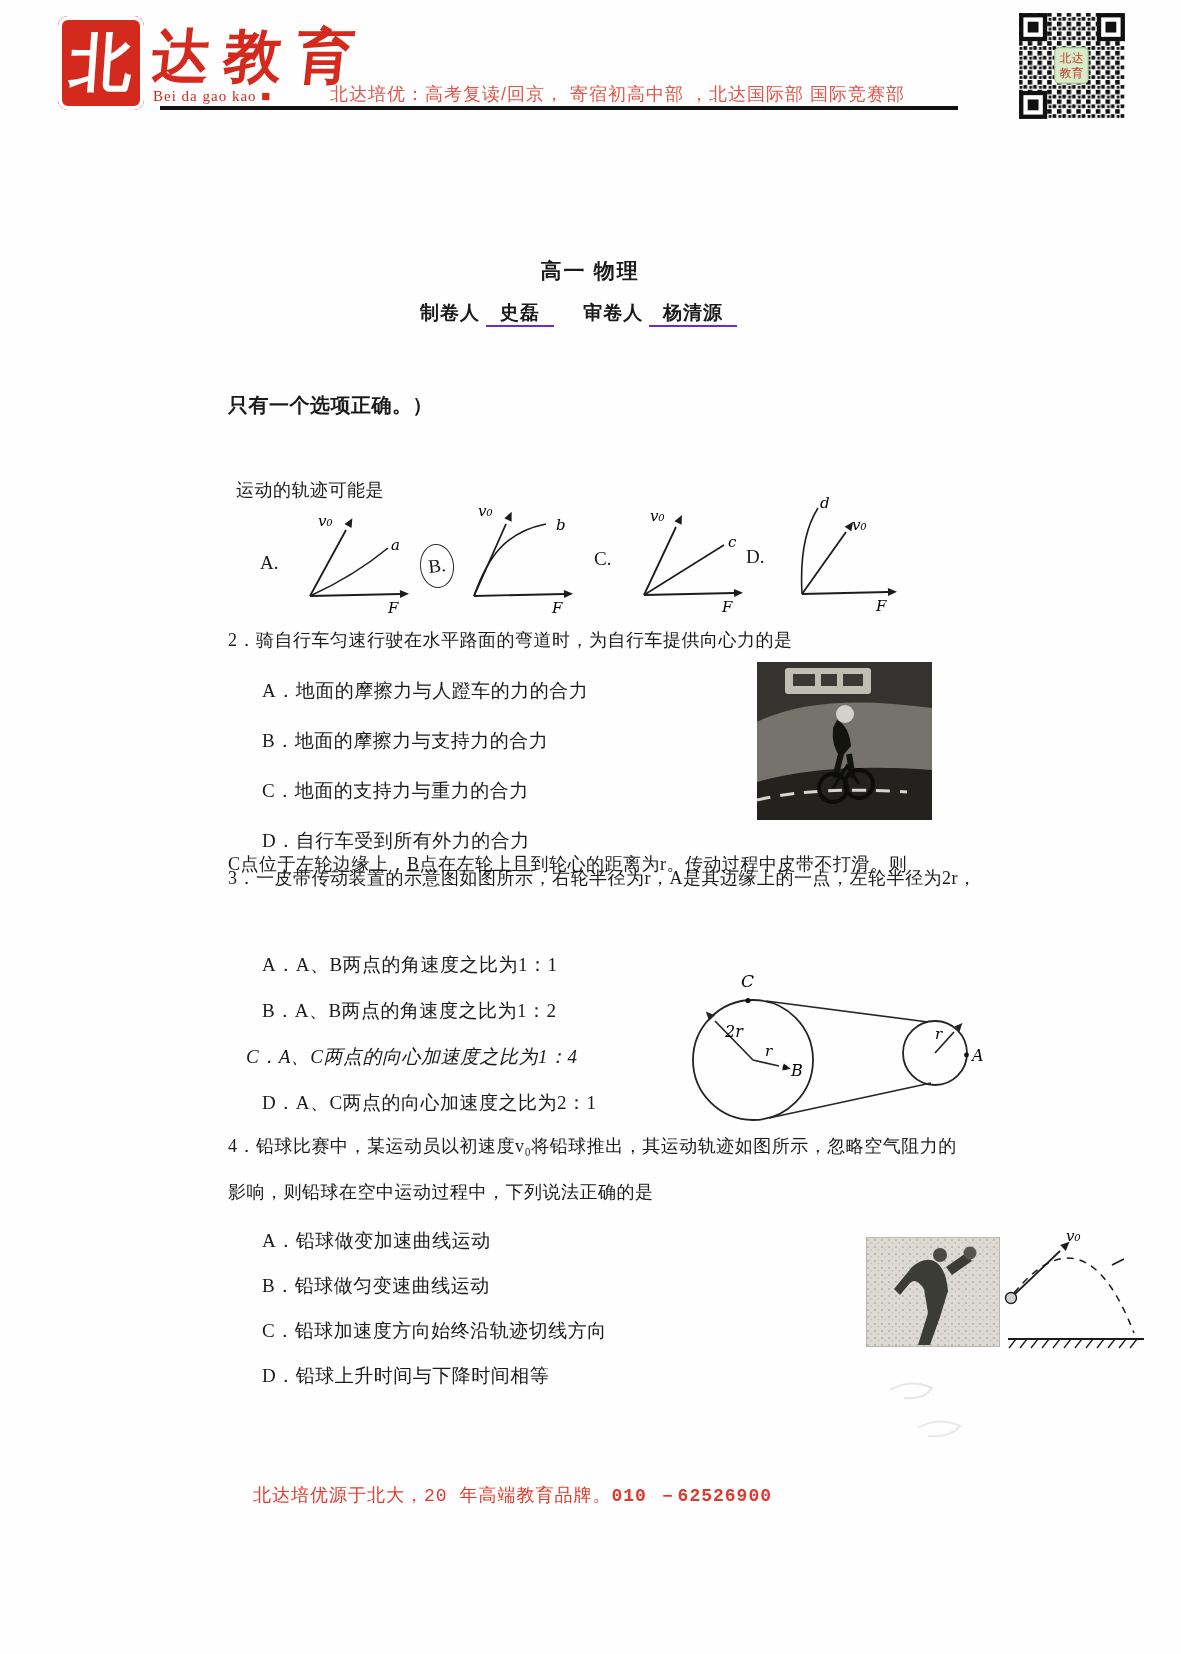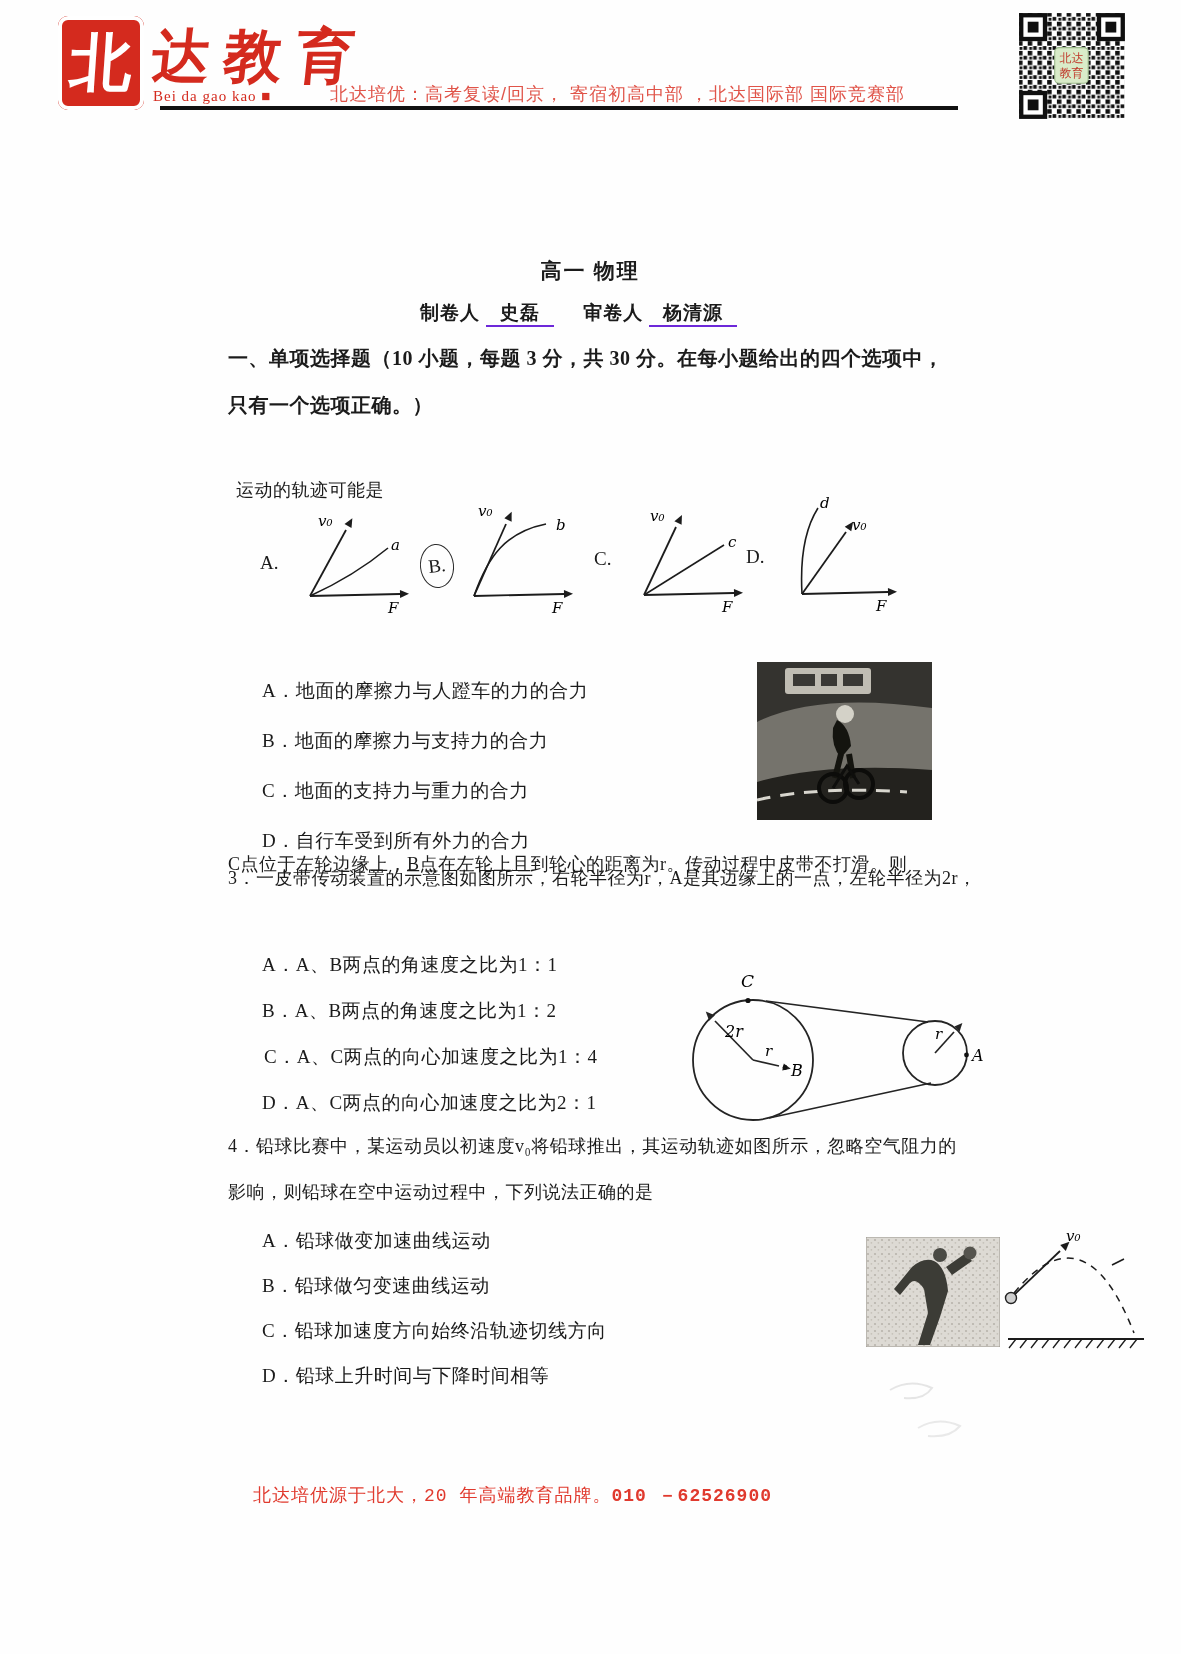--- a/index.html
+++ b/index.html
@@ -75,21 +75,20 @@
 
   <div class="abs subject" style="left:90px;top:257px;width:1000px;">高一  物理</div>
   <div class="abs makers" style="left:420px;top:300px;">
     <span>制卷人</span>
     <span class="uline">史磊</span>
     <span style="display:inline-block;width:18px;"></span>
     <span>审卷人</span>
     <span class="uline">杨清源</span>
   </div>
 
-  <div class="abs sect" style="left:228px;top:345px;">一、单项选择题（10 小题，每题 3 分，共 30 分。在每小题给出的四个选项中，</div>
   <div class="abs sect" style="left:228px;top:392px;">只有一个选项正确。）</div>
 
   <div class="abs stem" style="left:228px;top:478px;margin-left:8px;">运动的轨迹可能是</div>
 
   <div class="abs optletter" style="left:260px;top:552px;">A.</div>
   <svg class="abs" style="left:296px;top:508px;" width="118" height="108" viewBox="0 0 118 108">
     <line x1="14" y1="88" x2="104" y2="86" stroke="#1c1c1c" stroke-width="1.8"></line>
     <polygon points="0,-4 9,0 0,4" transform="translate(104,86) rotate(-1)" fill="#1c1c1c"></polygon>
     <text x="92" y="105" font-size="15" font-style="italic">F</text>
     <line x1="14" y1="88" x2="50" y2="22" stroke="#1c1c1c" stroke-width="1.8"></line>
@@ -130,20 +129,21 @@
     <line x1="14" y1="100" x2="100" y2="98" stroke="#1c1c1c" stroke-width="1.8"></line>
     <polygon points="0,-4 9,0 0,4" transform="translate(100,98) rotate(-1)" fill="#1c1c1c"></polygon>
     <text x="88" y="117" font-size="15" font-style="italic">F</text>
     <line x1="14" y1="100" x2="58" y2="38" stroke="#1c1c1c" stroke-width="1.8"></line>
     <polygon points="0,-4 9,0 0,4" transform="translate(60,35) rotate(-55)" fill="#1c1c1c"></polygon>
     <text x="64" y="36" font-size="15" font-style="italic">v₀</text>
     <path d="M14,100 C12,64 16,36 30,14" fill="none" stroke="#1c1c1c" stroke-width="1.6"></path>
     <text x="32" y="14" font-size="15" font-style="italic">d</text>
   </svg>
 
+  <div class="abs stem" style="left:228px;top:628px;">2．骑自行车匀速行驶在水平路面的弯道时，为自行车提供向心力的是</div>
   <div class="abs opt" style="left:262px;top:678px;">A．地面的摩擦力与人蹬车的力的合力</div>
   <div class="abs opt" style="left:262px;top:728px;">B．地面的摩擦力与支持力的合力</div>
   <div class="abs opt" style="left:262px;top:778px;">C．地面的支持力与重力的合力</div>
   <div class="abs opt" style="left:262px;top:828px;">D．自行车受到所有外力的合力</div>
 
   <svg class="abs" style="left:757px;top:662px;" width="175" height="158" viewBox="0 0 175 158">
     <rect width="175" height="158" fill="#34332f"></rect>
     <path d="M0,60 Q60,30 175,46 L175,110 Q80,96 0,130 Z" fill="#75736c"></path>
     <path d="M0,120 Q70,100 175,108 L175,158 L0,158 Z" fill="#23221e"></path>
     <path d="M0,138 Q60,124 150,130" fill="none" stroke="#d8d6ce" stroke-width="3" stroke-dasharray="14 10"></path>
@@ -157,21 +157,21 @@
     <path d="M84,92 L78,116 M92,92 L96,116" stroke="#14140f" stroke-width="6"></path>
     <circle cx="76" cy="126" r="14" fill="none" stroke="#0c0c0a" stroke-width="4"></circle>
     <circle cx="102" cy="122" r="14" fill="none" stroke="#0c0c0a" stroke-width="4"></circle>
     <path d="M76,126 L90,104 L102,122" fill="none" stroke="#0e0e0c" stroke-width="3"></path>
   </svg>
 
   <div class="abs stem" style="left:228px;top:866px;">3．一皮带传动装置的示意图如图所示，右轮半径为r，A是其边缘上的一点，左轮半径为2r，</div>
   <div class="abs stem" style="left:228px;top:852px;">C点位于左轮边缘上，B点在左轮上且到轮心的距离为r。传动过程中皮带不打滑。则</div>
   <div class="abs opt" style="left:262px;top:952px;">A．A、B两点的角速度之比为1：1</div>
   <div class="abs opt" style="left:262px;top:998px;">B．A、B两点的角速度之比为1：2</div>
-  <div class="abs opt" style="left:264px;top:1044px;">C．A、C两点的向心加速度之比为1：4</div>
+  <div class="abs opt" style="left:246px;top:1044px;font-style:italic;">C．A、C两点的向心加速度之比为1：4</div>
   <div class="abs opt" style="left:262px;top:1090px;">D．A、C两点的向心加速度之比为2：1</div>
 
   <svg class="abs" style="left:645px;top:935px;" width="345" height="205" viewBox="0 0 345 205">
     <circle cx="108" cy="125" r="60" fill="none" stroke="#242424" stroke-width="1.8"></circle>
     <circle cx="290" cy="118" r="32" fill="none" stroke="#242424" stroke-width="1.8"></circle>
 
     <line x1="121" y1="66" x2="283" y2="87" stroke="#242424" stroke-width="1.6"></line>
     <line x1="124" y1="183" x2="286" y2="148" stroke="#242424" stroke-width="1.6"></line>
 
     <circle cx="103" cy="65.5" r="2.6" fill="#111"></circle>

